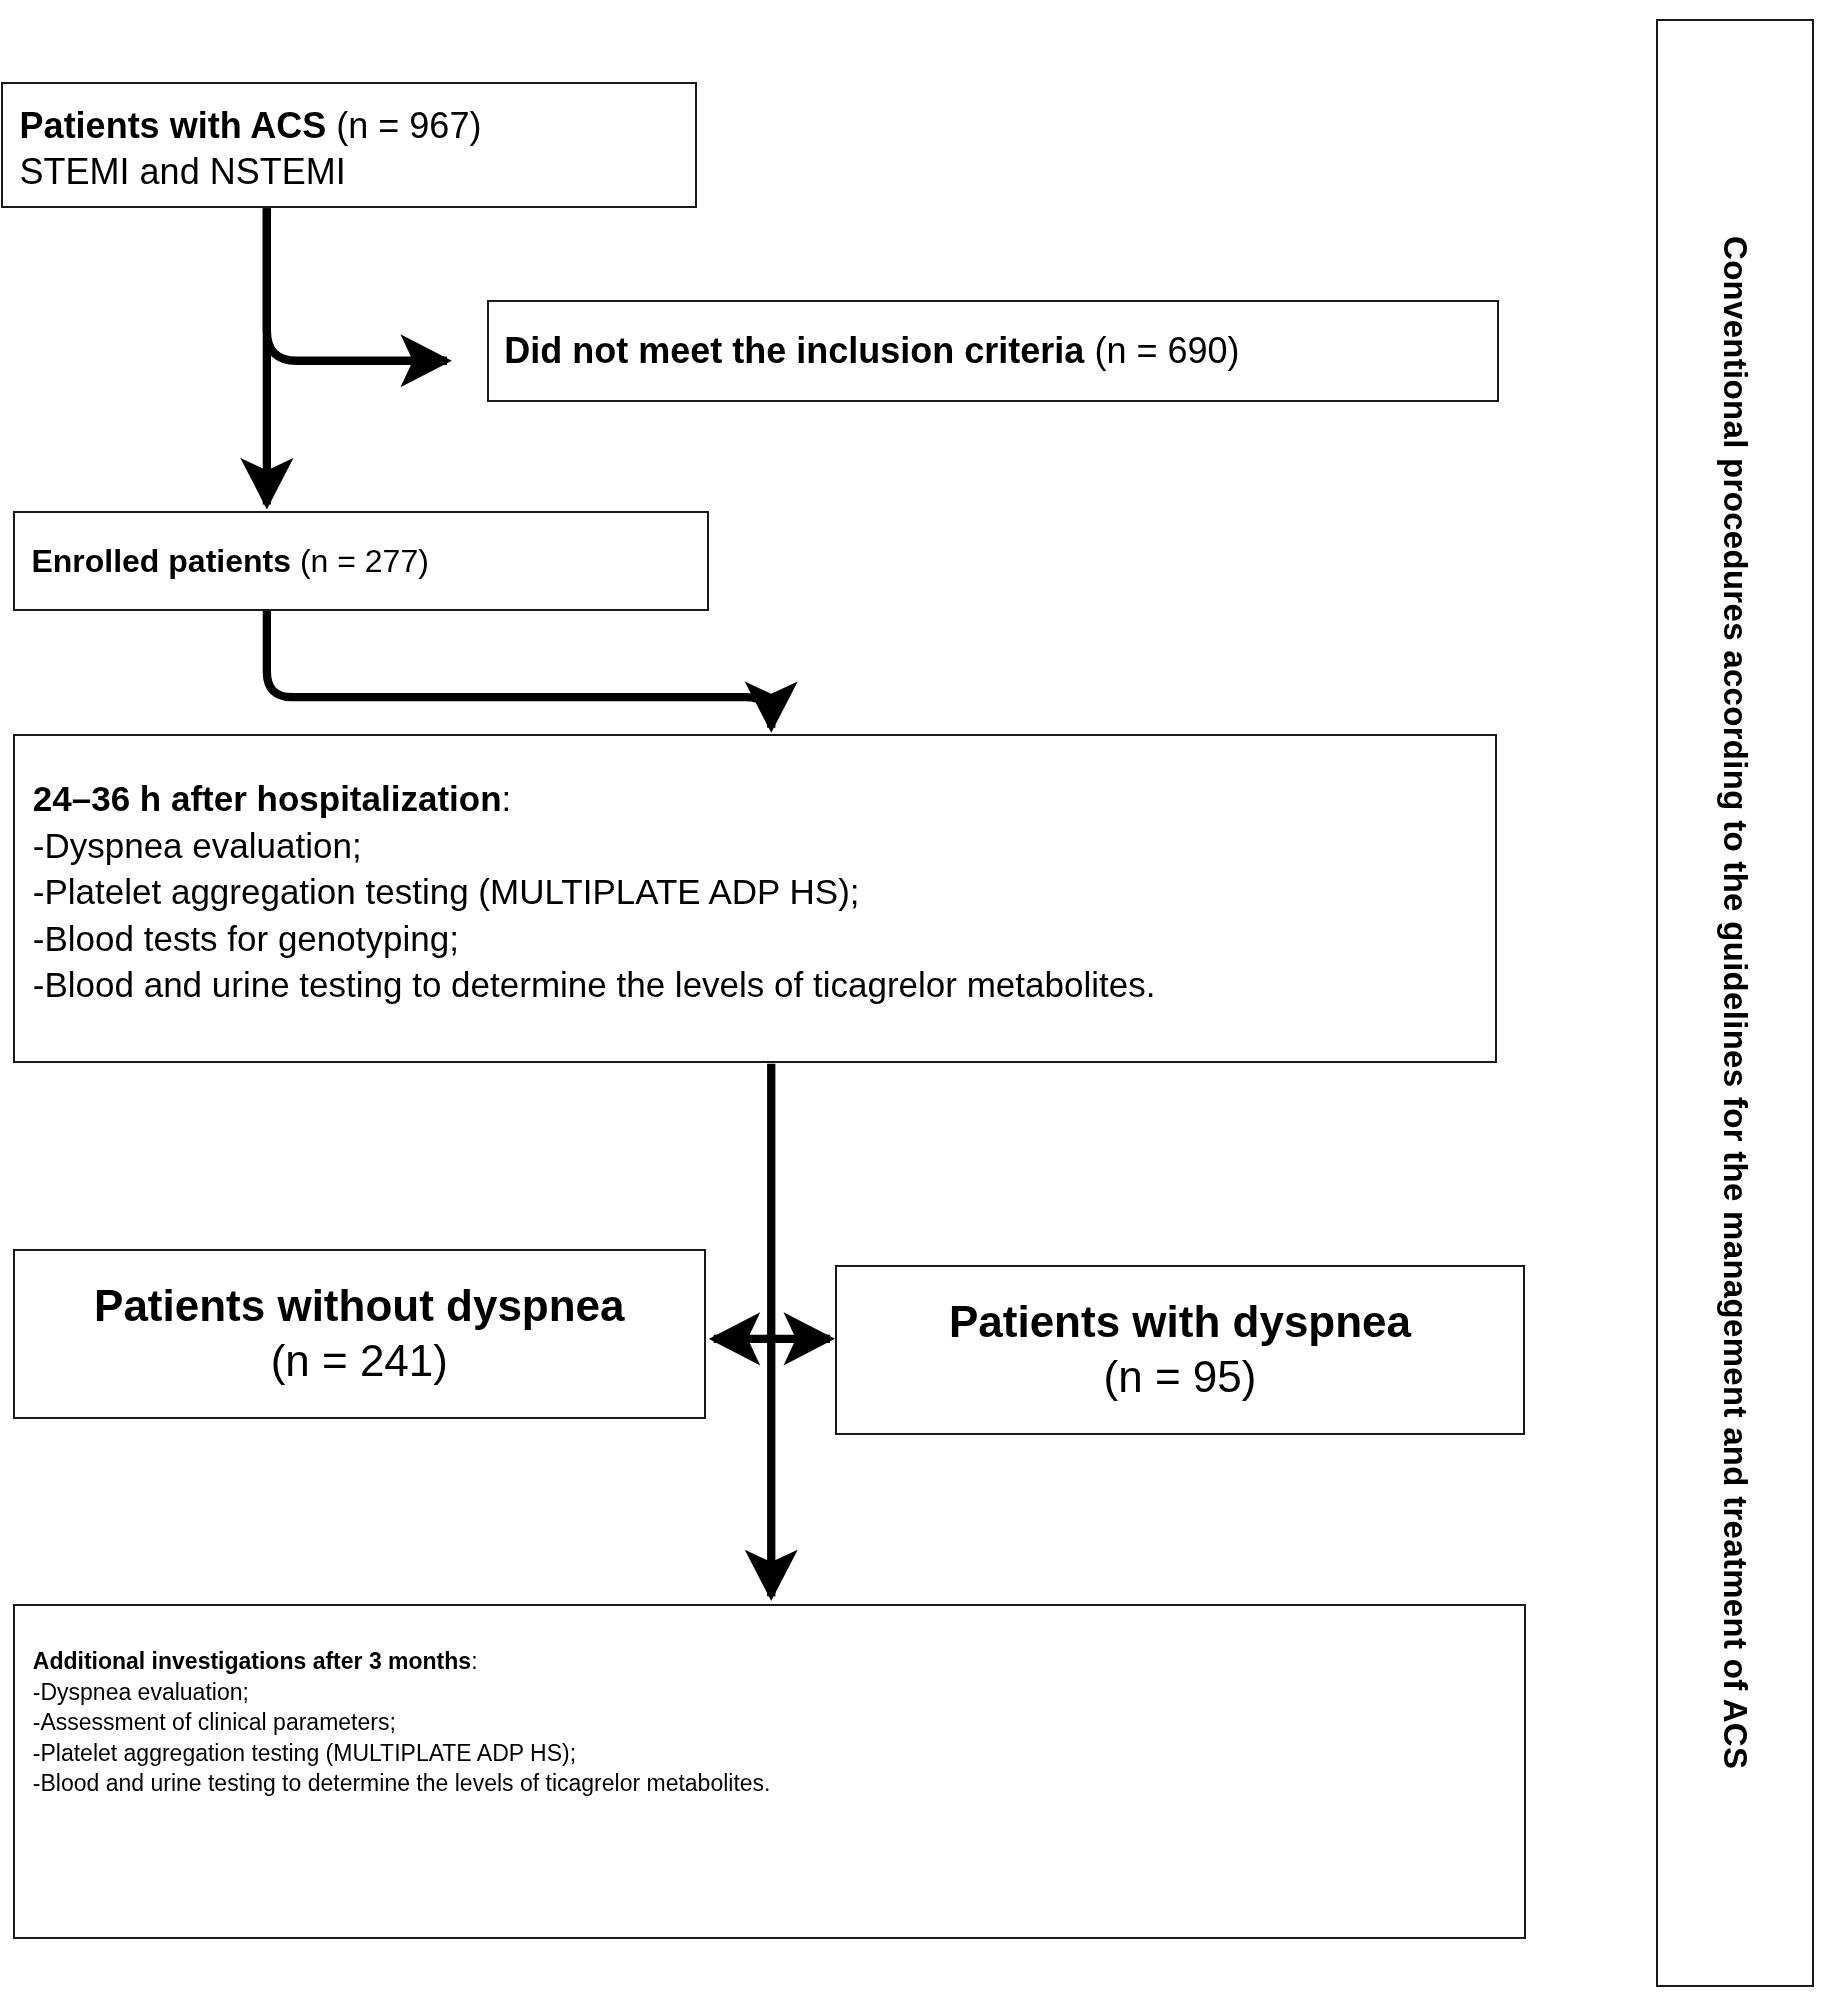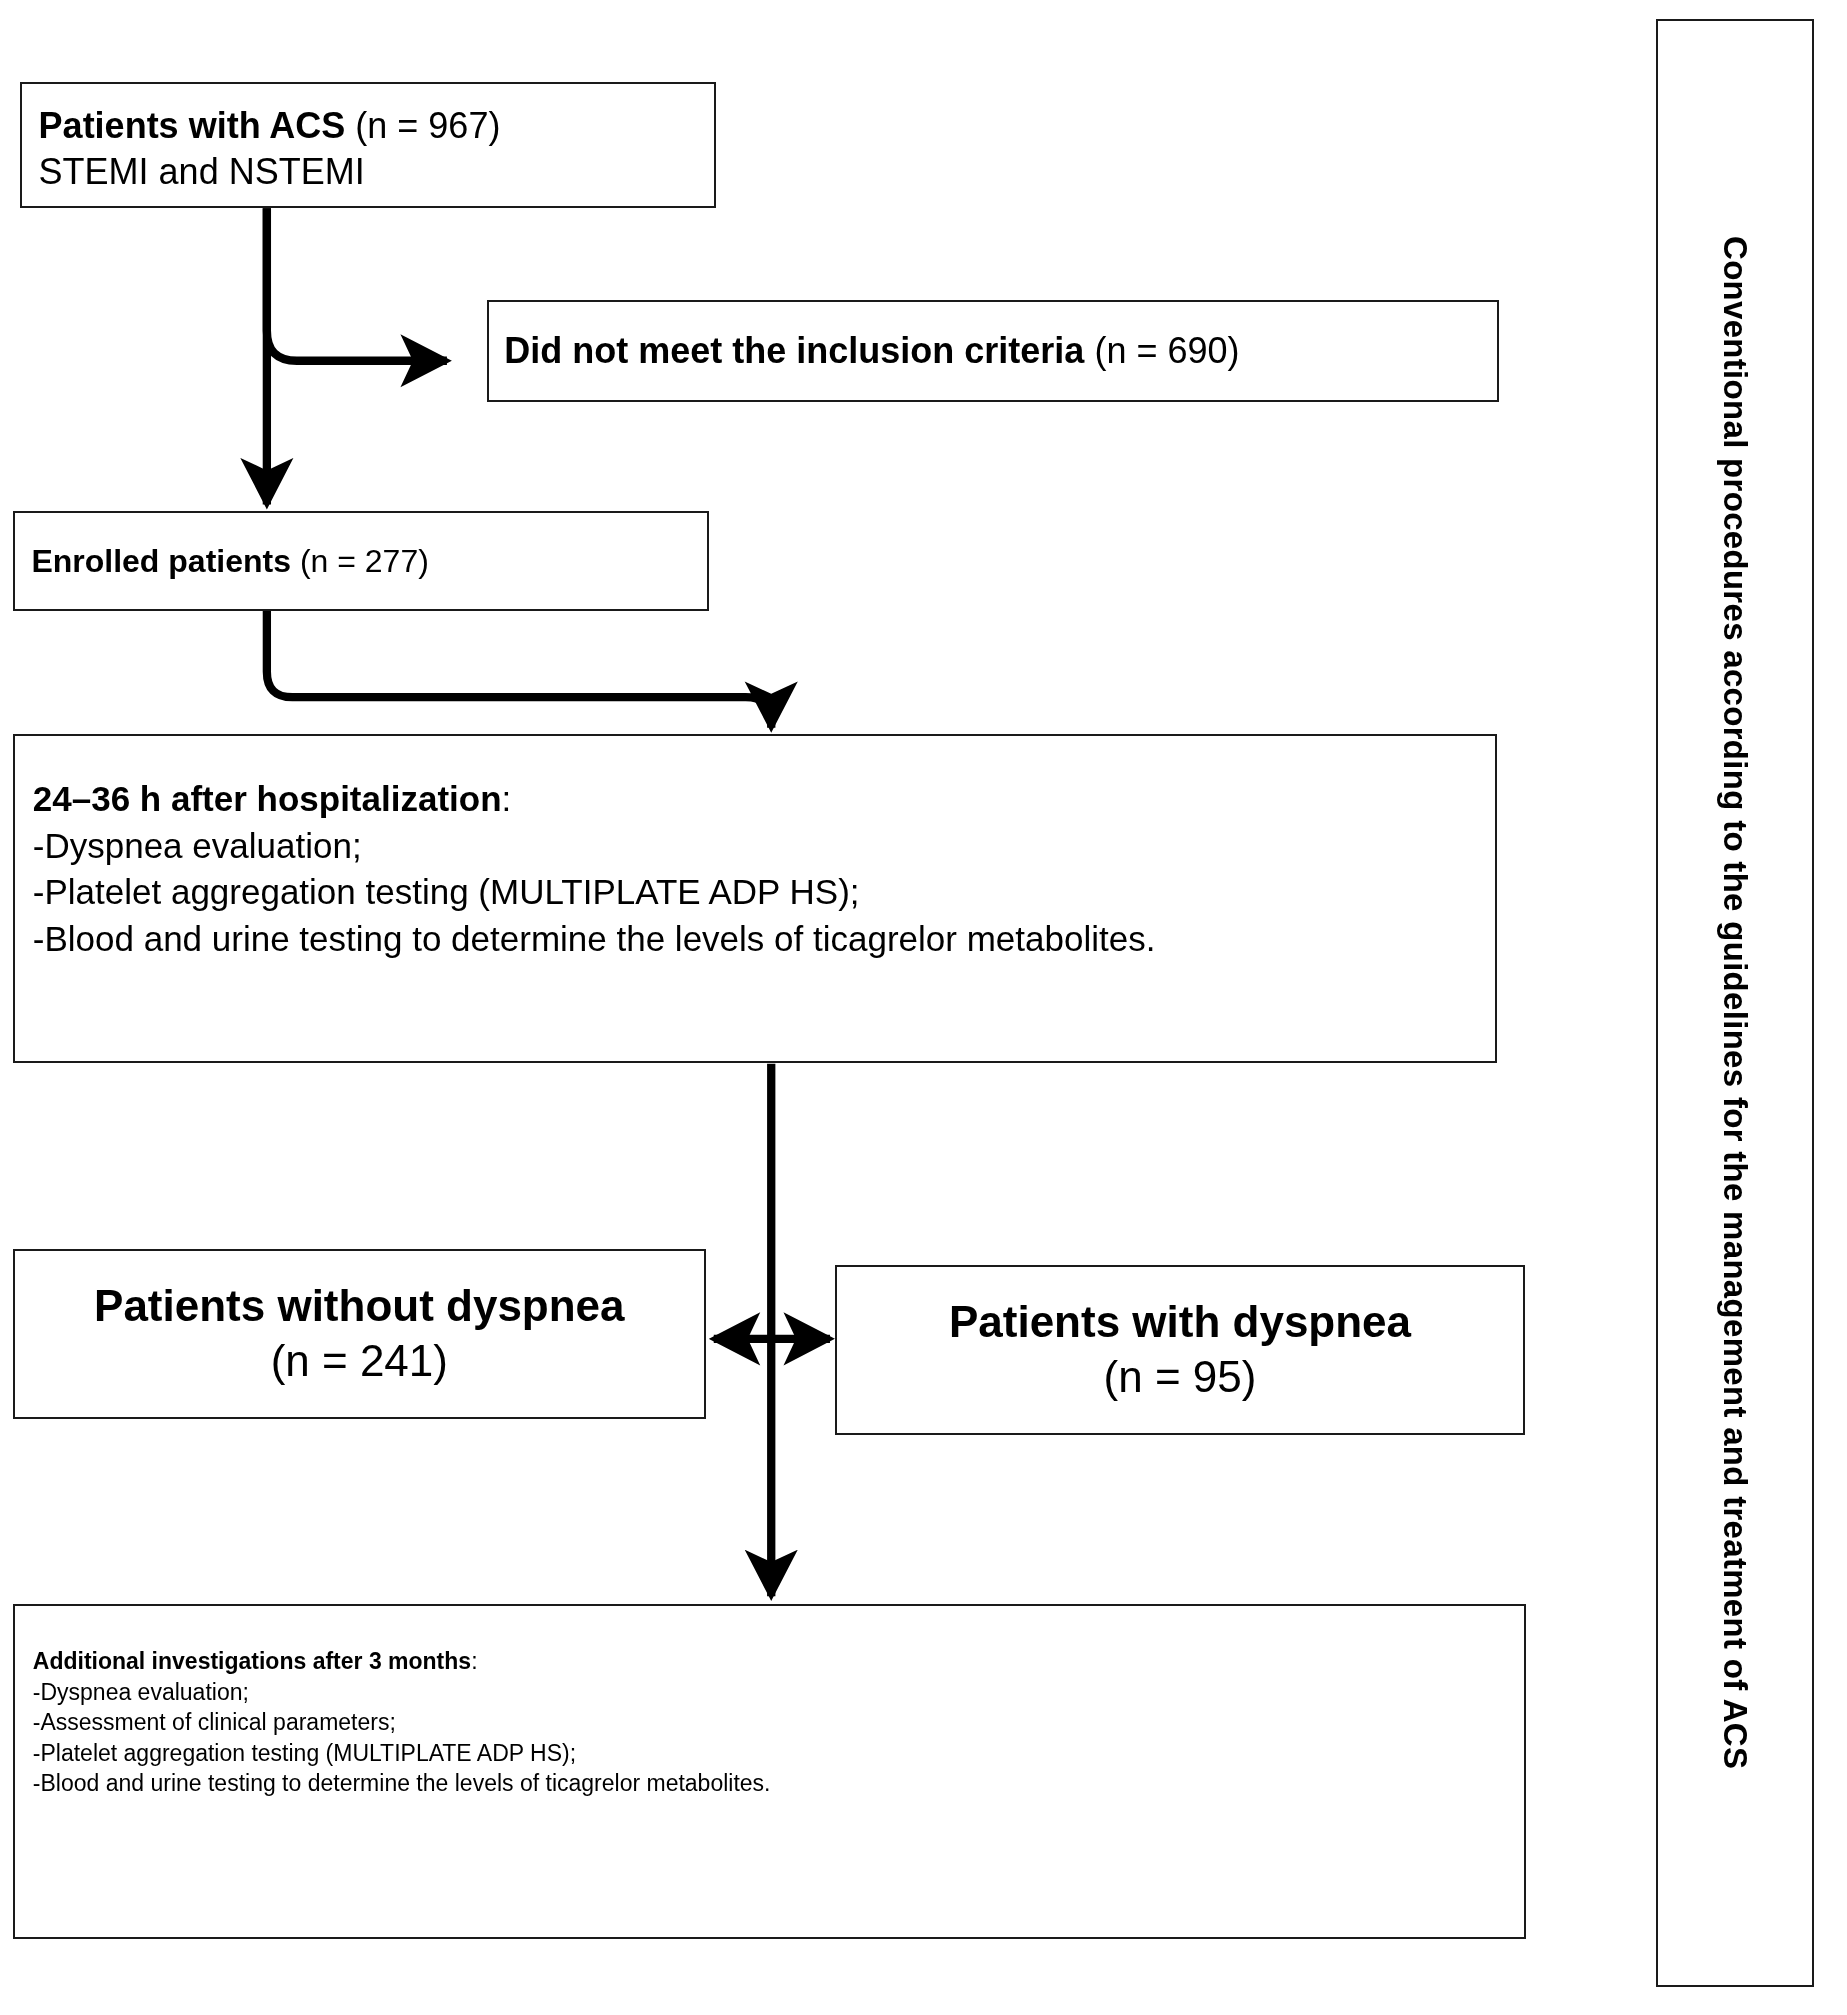--- a/index.html
+++ b/index.html
@@ -40,21 +40,21 @@
   .lt {
     font-weight: normal;
   }
   .line {
     display: block;
     white-space: nowrap;
   }
 
   
   #node-acs {
-    left: 20px;
+    left: 1px;
     top: 82px;
     width: 696px;
     height: 126px;
     padding: 19px 16.6px 0 16.6px;
   }
   #node-acs .line { font-size: 36px; line-height: 1.28; }
 
   
   #node-excluded {
     left: 487px;
@@ -189,20 +189,21 @@
   </div>
 
   <div class="node node-inner" id="node-enrolled">
     <span class="line"><span class="ttl">Enrolled patients</span> <span class="lt">(n = 277)</span></span>
   </div>
 
   <div class="node node-inner" id="node-hosp">
     <span class="line"><span class="ttl">24–36 h after hospitalization</span><span class="lt">:</span></span>
     <span class="line lt">-Dyspnea evaluation;</span>
     <span class="line lt">-Platelet aggregation testing (MULTIPLATE ADP HS);</span>
+    <span class="line lt">-Blood tests for genotyping;</span>
     <span class="line lt">-Blood and urine testing to determine the levels of ticagrelor metabolites.</span>
   </div>
 
   <div class="node node-inner" id="node-nodysp">
     <span class="line ttl">Patients without dyspnea</span>
     <span class="line lt">(n = 241)</span>
   </div>
 
   <div class="node node-inner" id="node-dysp">
     <span class="line ttl">Patients with dyspnea</span>

